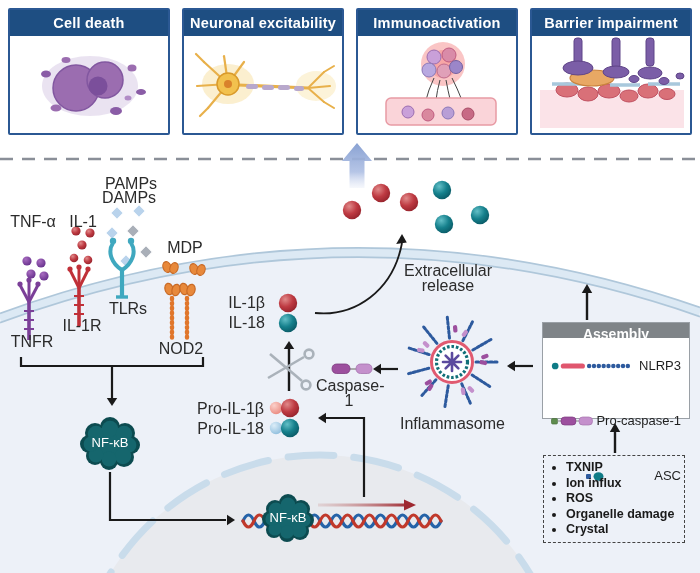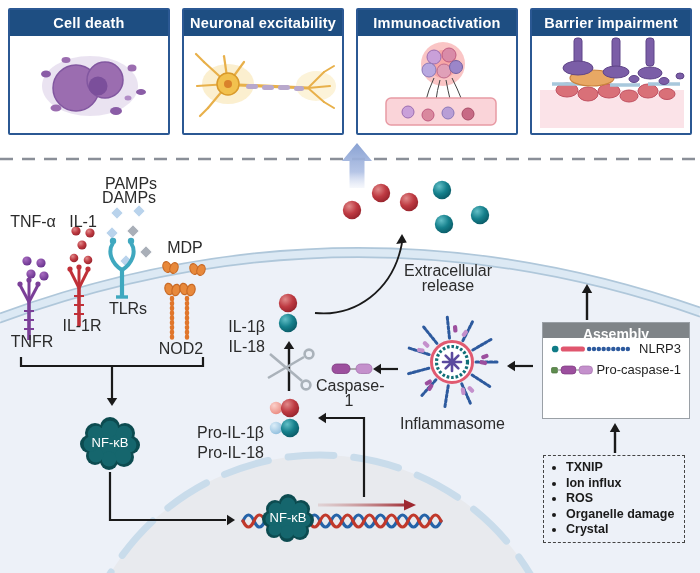--- a/index.html
+++ b/index.html
@@ -5,27 +5,27 @@
   html,body{margin:0;padding:0;background:#fff;}
   #stage{position:relative;width:700px;height:573px;background:#fff;overflow:hidden;
          font-family:"Liberation Sans",sans-serif;}
   #canvas{position:absolute;left:0;top:0;z-index:1;}
   .panel{position:absolute;top:8px;width:162px;height:127px;border:2px solid #2B5893;
          border-radius:2px;background:#fff;z-index:2;box-sizing:border-box;}
   .panel .hdr{height:26px;background:#1E4E82;color:#fff;font-size:14.5px;font-weight:bold;
          line-height:26px;text-align:center;letter-spacing:.2px;}
   .panel .body{position:relative;height:95px;background:#fff;overflow:hidden;}
   .lbl{position:absolute;font-size:16px;line-height:14.5px;color:#2b2b2b;text-align:center;z-index:3;}
-  .lbl.r{text-align:right;margin-top:24px;}
+  .lbl.r{text-align:right;}
   .lbl.w{color:#fff;font-size:13px;}
   .assembly-box{position:absolute;left:542px;top:322px;width:148px;height:97px;z-index:3;
          background:#fff;border:1.5px solid #9aa0a6;box-sizing:border-box;}
   .assembly-box .ahdr{height:15px;background:#7F8488;color:#fff;font-weight:bold;font-size:14px;
          line-height:23px;text-align:center;}
-  .arow{display:flex;align-items:center;justify-content:space-between;height:21px;padding:0 8px;}
+  .arow{display:flex;align-items:center;justify-content:space-between;height:21px;padding:17px 8px;}
   .arow .alabel{font-size:13px;color:#1f1f1f;}
   .trigger-box{position:absolute;left:543px;top:455px;width:142px;height:88px;z-index:3;
          border:1.5px dashed #444;box-sizing:border-box;background:transparent;}
   .trigger-box ul{margin:4px 0 0 0;padding:0 0 0 22px;}
   .trigger-box li{font-size:12.5px;color:#1a1a1a;line-height:15.5px;list-style:disc;font-weight:bold;}
 </style>
 </head>
 <body>
 
 <div id="stage">
@@ -468,20 +468,27 @@
     <div class="arow">
       <svg width="44" height="12" viewBox="0 0 44 12">
         <rect x="0.5" y="3.5" width="6" height="5.5" rx="1.2" fill="#5E8C4E" stroke="#47703A" stroke-width="0.7"></rect>
         <line x1="6.5" y1="6" x2="10" y2="6" stroke="#999" stroke-width="1.2"></line>
         <rect x="10" y="2" width="15" height="8" rx="3.6" fill="#9C4F9E" stroke="#7C3A7E" stroke-width="0.7"></rect>
         <line x1="25" y1="6" x2="28" y2="6" stroke="#999" stroke-width="1.2"></line>
         <rect x="28" y="2" width="13.5" height="8" rx="3.6" fill="#C490CC" stroke="#A674AE" stroke-width="0.7"></rect>
       </svg>
       <span class="alabel">Pro-caspase-1</span>
     </div>
+    <div class="arow">
+      <svg width="20" height="12" viewBox="0 0 20 12" style="margin-left:34px">
+        <rect x="1" y="4" width="5" height="5" rx="1" fill="#2D5A9E"></rect>
+        <ellipse cx="13.5" cy="6.5" rx="5" ry="4.2" fill="#0F7B86"></ellipse>
+      </svg>
+      <span class="alabel">ASC</span>
+    </div>
   </div>
 
   <div class="trigger-box">
     <ul>
       <li>TXNIP</li>
       <li>Ion influx</li>
       <li>ROS</li>
       <li>Organelle damage</li>
       <li>Crystal</li>
     </ul>

